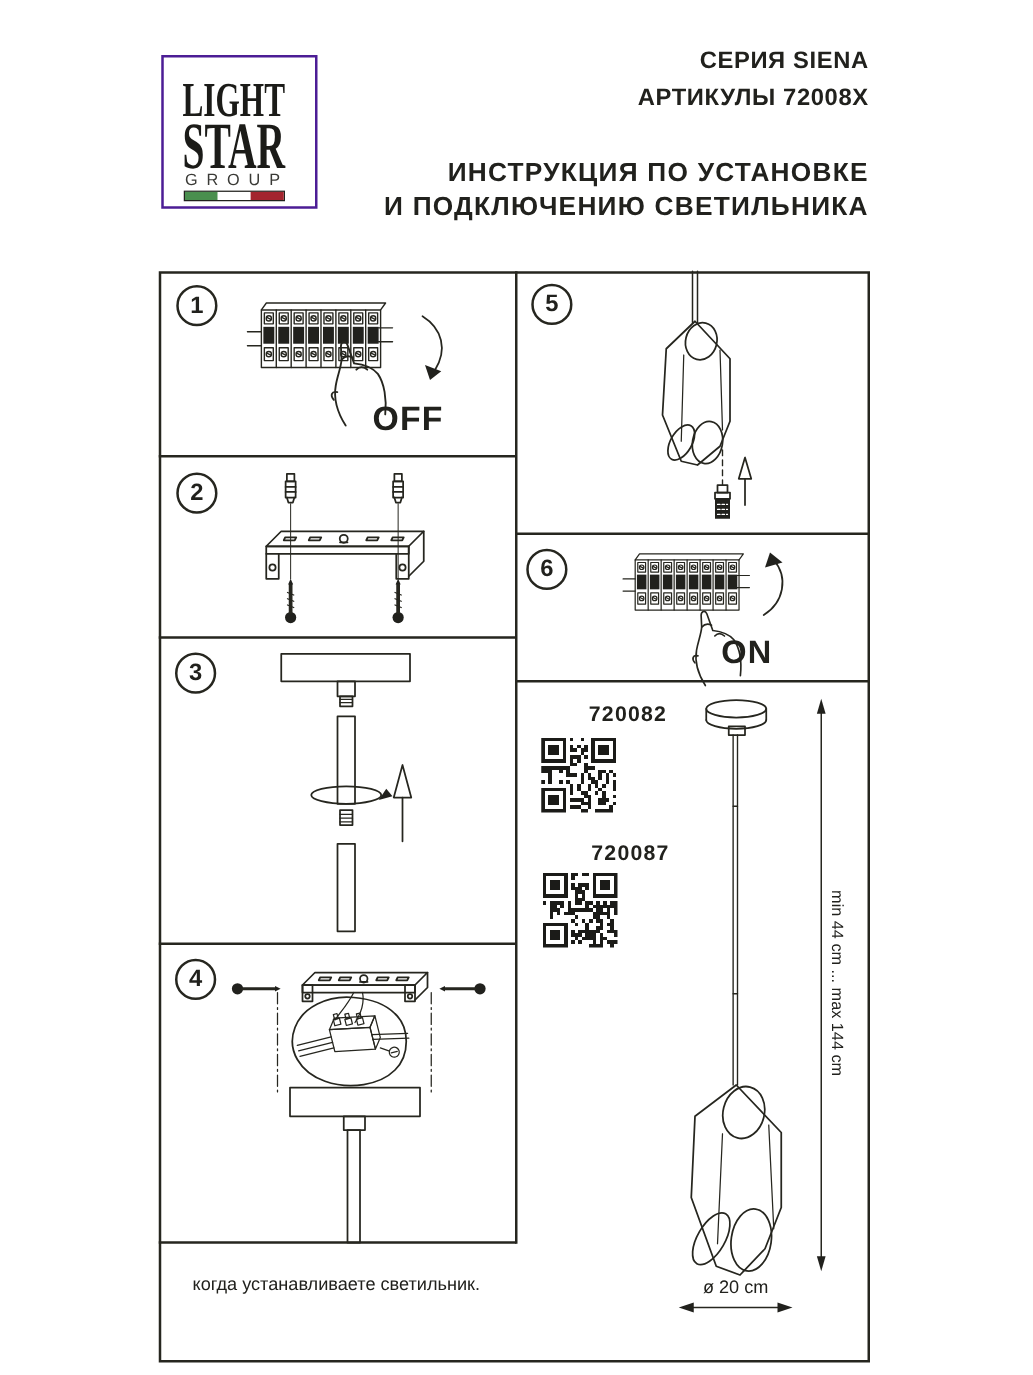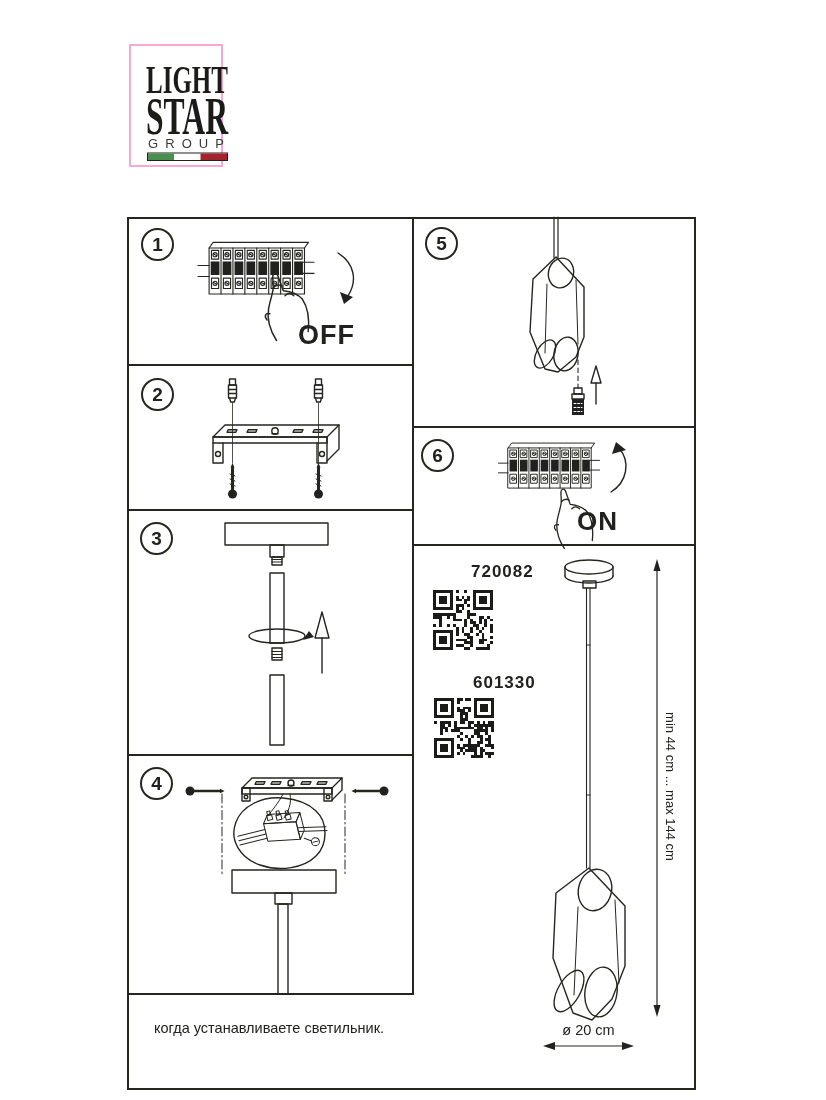--- a/index.html
+++ b/index.html
@@ -15,22 +15,22 @@
   .switchlabel{position:absolute;font-size:27px;font-weight:600;letter-spacing:1px;}
   .qrlabel{position:absolute;font-size:17px;font-weight:bold;letter-spacing:1px;margin-left:36px;}
   .qr{position:absolute;width:60px;height:60px;line-height:0;}
   .hdr{position:absolute;left:250px;top:38px;width:445px;text-align:right;}
   .hdr .series{font-size:19px;font-weight:bold;letter-spacing:.5px;}
   .hdr .articles{font-size:19px;font-weight:bold;letter-spacing:.5px;margin-top:8px;}
   .hdr .t1{font-size:21px;font-weight:bold;letter-spacing:1px;margin-top:37px;}
   .hdr .t2{font-size:21px;font-weight:bold;letter-spacing:1px;margin-top:3px;}
   .notes{position:absolute;left:154px;top:1018px;font-size:14.5px;line-height:20.5px;}
   .dimlabel{position:absolute;font-size:13px;white-space:nowrap;}
-  .logo-box{position:absolute;left:129px;top:44px;width:94px;height:123px;
-            box-sizing:border-box;border:2px solid #f9a8d4;}
+  .logo-box{position:absolute;left:129px;top:44px;width:125px;height:123px;
+            box-sizing:border-box;border:2px solid #4c1d95;}
 </style>
 </head>
 <body>
 
 <svg style="position:absolute;width:0;height:0" aria-hidden="true">
   <defs>
     <g id="brk-mod">
       <rect x="3" y="13" width="9" height="11"></rect>
       <circle cx="7.5" cy="18.5" r="2.6"></circle>
       <path d="M5.5,17.5 L9.5,19.5"></path>
@@ -85,20 +85,26 @@
       <text x="56" y="88" text-anchor="middle" font-family="Liberation Serif, serif" font-weight="bold" font-size="53" fill="#1b1b18" textLength="82" lengthAdjust="spacingAndGlyphs">STAR</text>
       <text x="57" y="102" text-anchor="middle" font-family="Liberation Sans, sans-serif" font-size="13" fill="#3a3a36" letter-spacing="4" textLength="80" lengthAdjust="spacing">GROUP</text>
       <g>
         <rect x="16.5" y="107" width="80" height="7.5" fill="#fff" stroke="#21211d" stroke-width="1"></rect>
         <rect x="17" y="107.5" width="26" height="6.5" fill="#4a8f4e"></rect>
         <rect x="69.5" y="107.5" width="26.5" height="6.5" fill="#a3242e"></rect>
       </g>
     </svg>
   </div>
 
+  <div class="hdr">
+    <div class="series">СЕРИЯ SIENA</div>
+    <div class="articles">АРТИКУЛЫ 72008X</div>
+    <div class="t1">ИНСТРУКЦИЯ ПО УСТАНОВКЕ</div>
+    <div class="t2">И ПОДКЛЮЧЕНИЮ СВЕТИЛЬНИКА</div>
+  </div>
 
   <div class="abs" style="left:127px;top:217px;width:569px;height:873px;box-sizing:border-box;border:2px solid #26261f;"></div>
   <div class="line" style="left:412px;top:217px;width:2px;height:778px;"></div>
   <div class="line" style="left:127px;top:364px;width:286px;height:2px;"></div>
   <div class="line" style="left:127px;top:509px;width:286px;height:2px;"></div>
   <div class="line" style="left:127px;top:754px;width:286px;height:2px;"></div>
   <div class="line" style="left:127px;top:993px;width:286px;height:2px;"></div>
   <div class="line" style="left:412px;top:426px;width:284px;height:2px;"></div>
   <div class="line" style="left:412px;top:544px;width:284px;height:2px;"></div>
 
@@ -365,21 +371,21 @@
         <rect x="1" y="1" width="5" height="5" fill="#fff"></rect>
         <rect x="2" y="2" width="3" height="3" fill="#1b1b18"></rect>
         <rect x="14" y="0" width="7" height="7" fill="#1b1b18"></rect>
         <rect x="15" y="1" width="5" height="5" fill="#fff"></rect>
         <rect x="16" y="2" width="3" height="3" fill="#1b1b18"></rect>
         <rect x="0" y="14" width="7" height="7" fill="#1b1b18"></rect>
         <rect x="1" y="15" width="5" height="5" fill="#fff"></rect>
         <rect x="2" y="16" width="3" height="3" fill="#1b1b18"></rect>
       </svg></div>
 
-  <div class="qrlabel" style="left:437px;top:673px;">601330</div>
+  <div class="qrlabel" style="left:437px;top:673px;">720087</div>
   <div class="qr" style="left:434px;top:698px;"><svg width="60" height="60" viewBox="0 0 21 21" shape-rendering="crispEdges">
         <rect width="21" height="21" fill="#fff"></rect>
         <rect x="8" y="0" width="1" height="1" fill="#1b1b18"></rect>
         <rect x="9" y="0" width="1" height="1" fill="#1b1b18"></rect>
         <rect x="11" y="0" width="1" height="1" fill="#1b1b18"></rect>
         <rect x="12" y="0" width="1" height="1" fill="#1b1b18"></rect>
         <rect x="8" y="1" width="1" height="1" fill="#1b1b18"></rect>
         <rect x="8" y="3" width="1" height="1" fill="#1b1b18"></rect>
         <rect x="10" y="3" width="1" height="1" fill="#1b1b18"></rect>
         <rect x="11" y="3" width="1" height="1" fill="#1b1b18"></rect>

